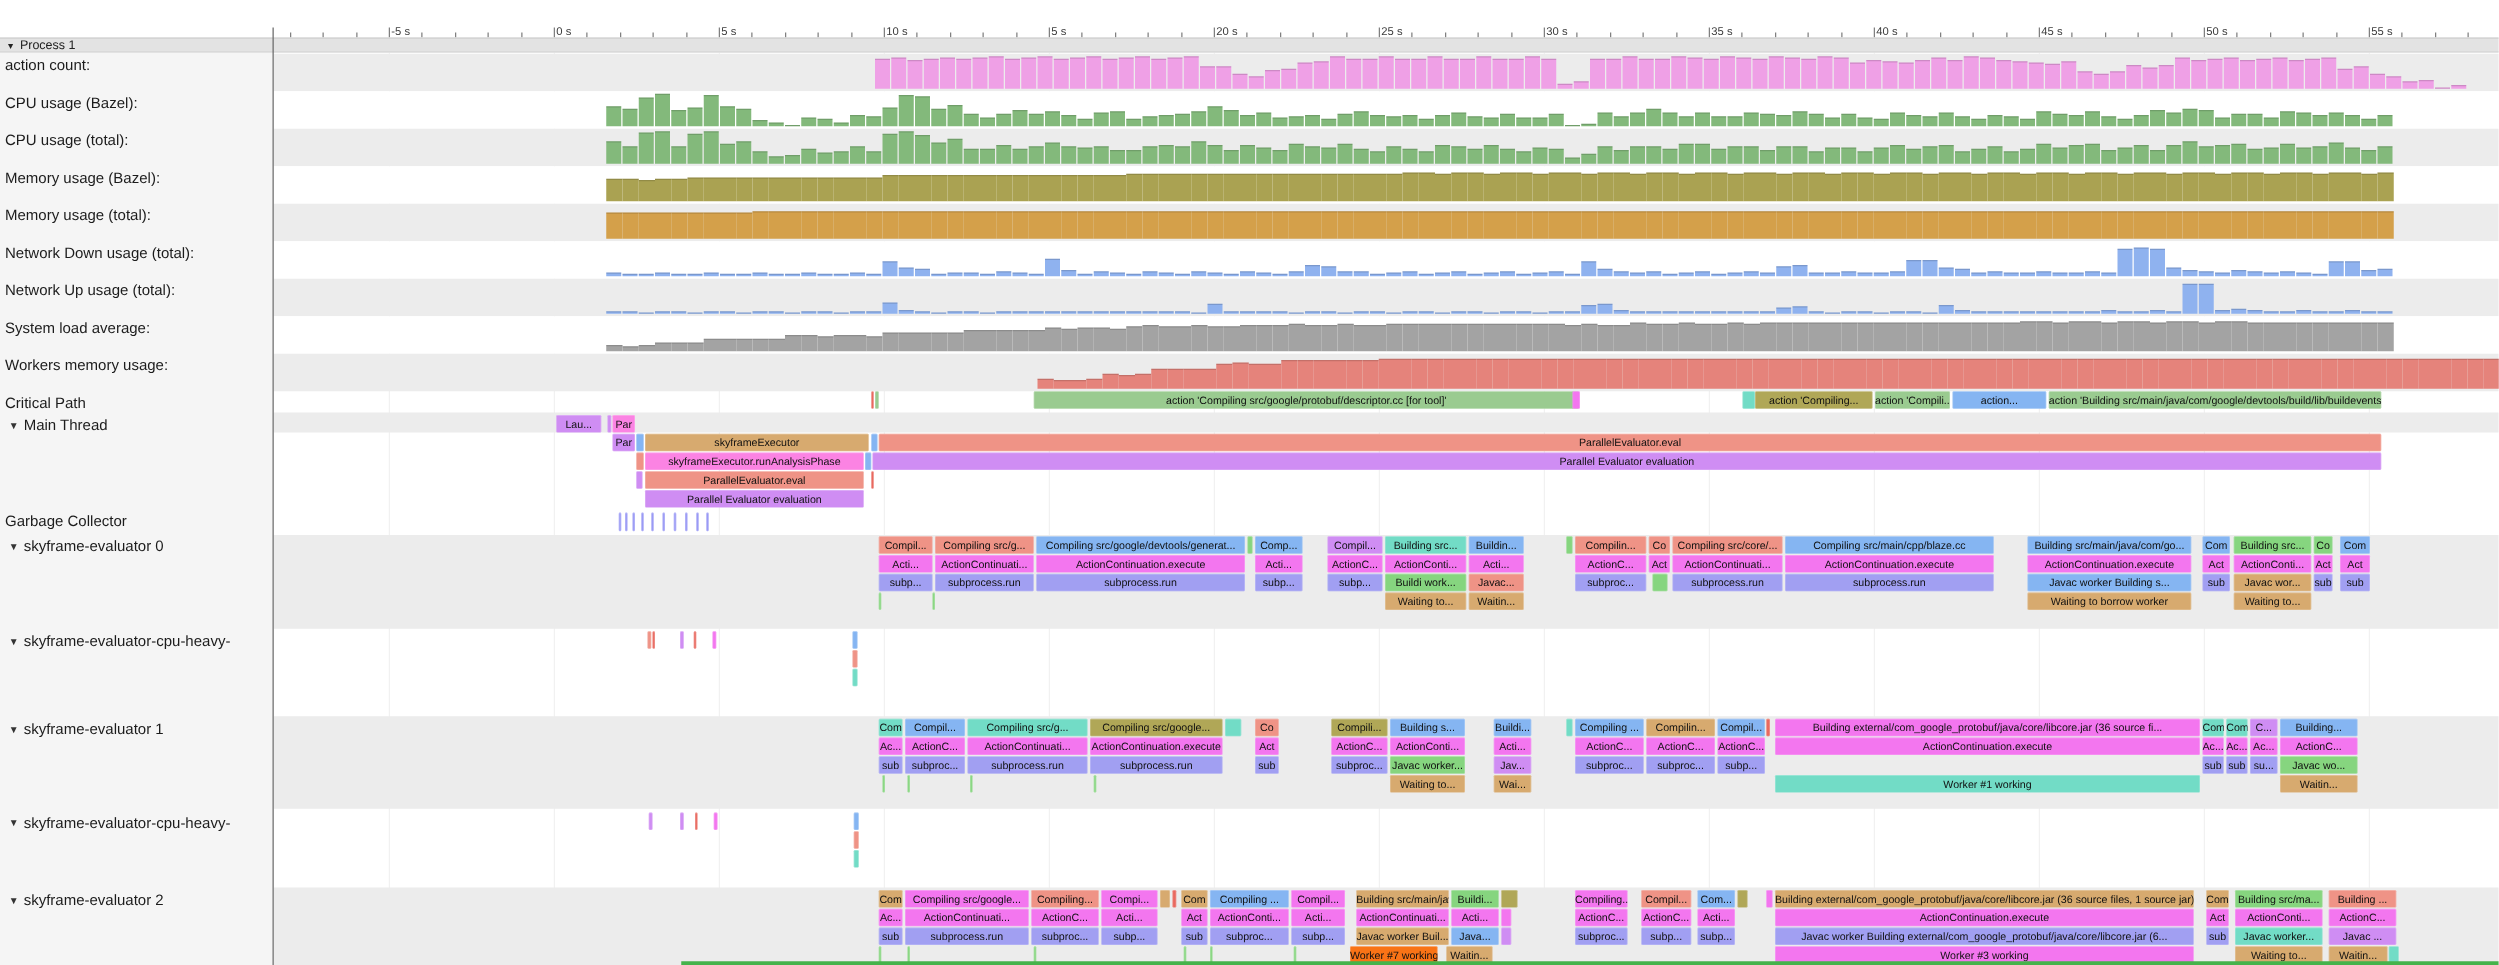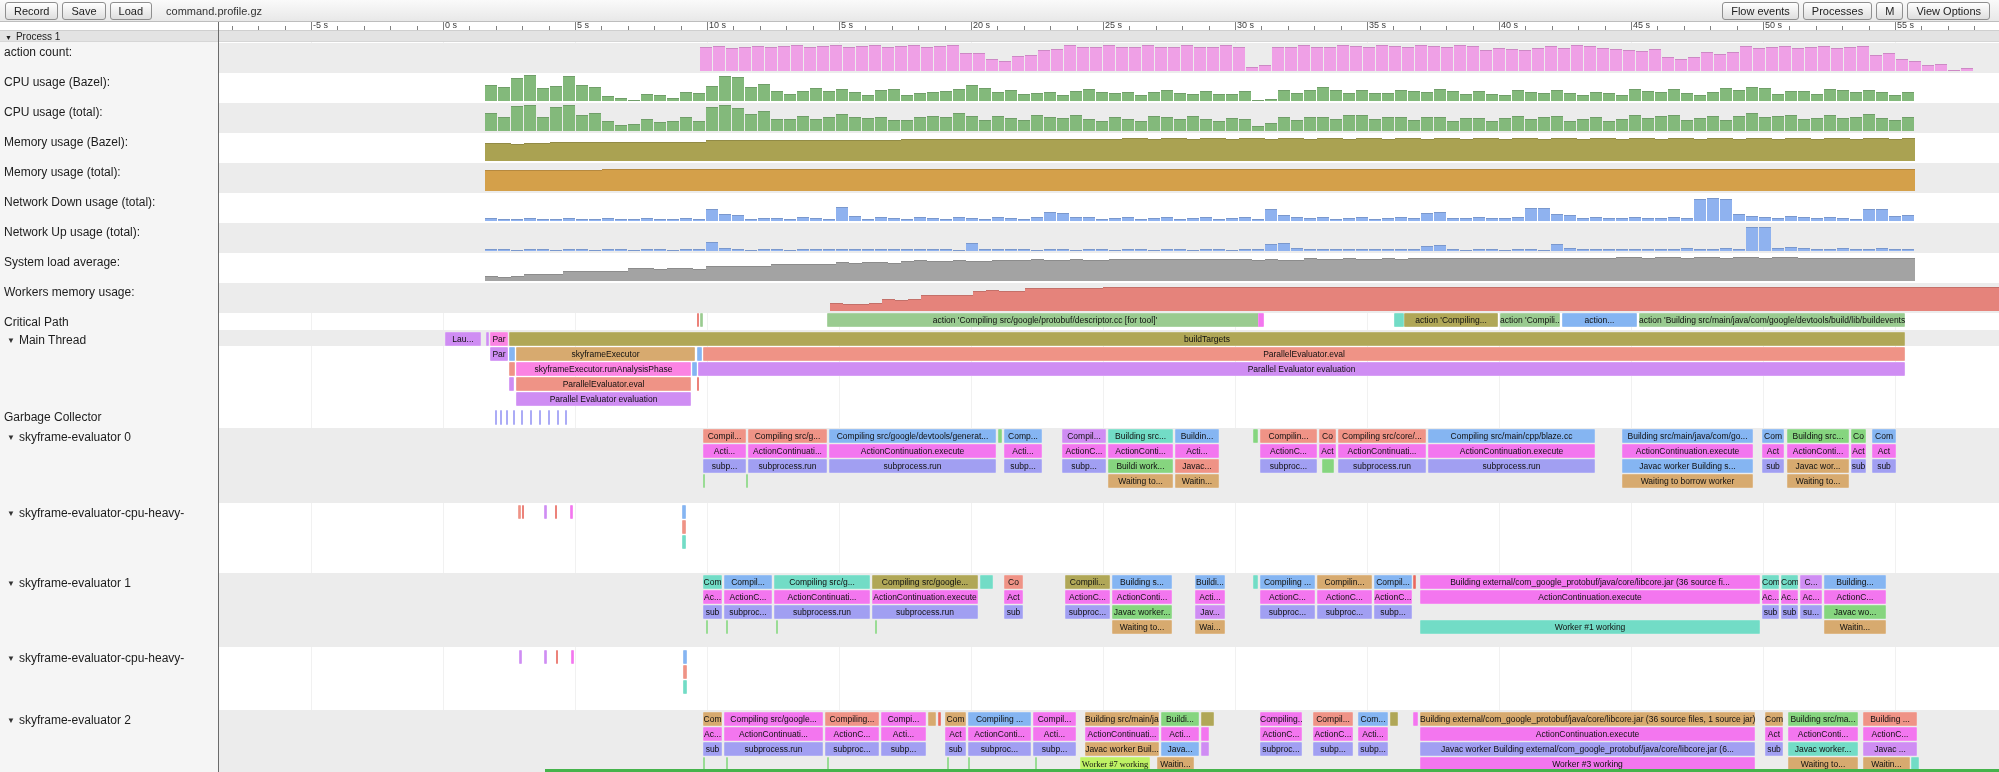--- a/index.html
+++ b/index.html
@@ -27,35 +27,20 @@
   .bar{position:absolute;z-index:1;border-top:1px solid rgba(0,0,0,0.14);box-sizing:border-box}
   .blk{position:absolute;z-index:2;font-size:8.5px;color:#101010;text-align:center;overflow:hidden;
        white-space:nowrap;line-height:13px;border-radius:1px;box-sizing:border-box;
        box-shadow:inset 0 0 0 0.5px rgba(255,255,255,0.35)}
   .strip{position:absolute;z-index:2}
 </style>
 </head>
 <body>
 
 <div id="stage">
-  <div class="tb">
-    <div id="tb-left" style="display:flex">
-        <div class="tbtn">Record</div>
-        <div class="tbtn">Save</div>
-        <div class="tbtn">Load</div>
-      </div>
-    <span class="fname">command.profile.gz</span>
-    <div class="spacer"></div>
-    <div id="tb-right" style="display:flex">
-        <div class="tbtn">Flow events</div>
-        <div class="tbtn">Processes</div>
-        <div class="tbtn">M</div>
-        <div class="tbtn">View Options</div>
-      </div>
-  </div>
   <div class="phead"><span class="arrow">▼</span><span>Process 1</span></div>
   <div class="lcol"></div>
   <div class="vline"></div>
 <div class="tick" style="left: 284.6px; top: 26px; height: 4px;"></div>
     <div class="tick" style="left: 258.2px; top: 26px; height: 4px;"></div>
     <div class="tick" style="left: 231.8px; top: 26px; height: 4px;"></div>
     <div class="tick" style="left: 311px; top: 22px; height: 8px;"></div>
     <div class="tlabel" style="left: 313px; top: 20px;">-5 s</div>
     <div class="grid" style="left: 311px;"></div>
     <div class="tick" style="left: 337.4px; top: 26px; height: 4px;"></div>
@@ -1129,21 +1114,20 @@
     <div class="blk" style="left: 1394px; top: 313px; width: 10px; height: 14px; background: rgb(114, 220, 198); line-height: 14px;"></div>
     <div class="blk" style="left: 1404px; top: 313px; width: 94px; height: 14px; background: rgb(176, 167, 87); line-height: 14px;">action 'Compiling...</div>
     <div class="blk" style="left: 1500px; top: 313px; width: 60px; height: 14px; background: rgb(154, 203, 144); line-height: 14px;">action 'Compili...</div>
     <div class="blk" style="left: 1562px; top: 313px; width: 75px; height: 14px; background: rgb(133, 181, 242); line-height: 14px;">action...</div>
     <div class="blk" style="left: 1639px; top: 313px; width: 266px; height: 14px; background: rgb(154, 203, 144); line-height: 14px;">action 'Building src/main/java/com/google/devtools/build/lib/buildeventst...</div>
     <div class="rlabel" style="top: 333px;"><div class="arrow" style="display: inline; position: static;">▼</div><span>Main Thread</span></div>
     <div class="stripe" style="top: 330px; height: 16px; background: rgb(236, 236, 236);"></div>
     <div class="blk" style="left: 445px; top: 332px; width: 36px; height: 14px; background: rgb(207, 141, 243); line-height: 14px;">Lau...</div>
     <div class="blk" style="left: 486px; top: 332px; width: 3px; height: 14px; background: rgb(207, 141, 243); line-height: 14px;"></div>
     <div class="blk" style="left: 490px; top: 332px; width: 18px; height: 14px; background: rgb(251, 131, 227); line-height: 14px;">Par</div>
-    <div class="blk" style="left: 509px; top: 332px; width: 1396px; height: 14px; background: rgb(176, 167, 87); line-height: 14px;">buildTargets</div>
     <div class="blk" style="left: 490px; top: 347px; width: 18px; height: 14px; background: rgb(207, 141, 243); line-height: 14px;">Par</div>
     <div class="blk" style="left: 509px; top: 347px; width: 6px; height: 14px; background: rgb(133, 181, 242); line-height: 14px;"></div>
     <div class="blk" style="left: 516px; top: 347px; width: 179px; height: 14px; background: rgb(215, 170, 111); line-height: 14px;">skyframeExecutor</div>
     <div class="blk" style="left: 697px; top: 347px; width: 5px; height: 14px; background: rgb(133, 181, 242); line-height: 14px;"></div>
     <div class="blk" style="left: 703px; top: 347px; width: 1202px; height: 14px; background: rgb(239, 147, 134); line-height: 14px;">ParallelEvaluator.eval</div>
     <div class="blk" style="left: 509px; top: 362px; width: 6px; height: 14px; background: rgb(239, 147, 134); line-height: 14px;"></div>
     <div class="blk" style="left: 516px; top: 362px; width: 175px; height: 14px; background: rgb(251, 131, 227); line-height: 14px;">skyframeExecutor.runAnalysisPhase</div>
     <div class="blk" style="left: 692px; top: 362px; width: 5px; height: 14px; background: rgb(133, 181, 242); line-height: 14px;"></div>
     <div class="blk" style="left: 698px; top: 362px; width: 1207px; height: 14px; background: rgb(207, 141, 243); line-height: 14px;">Parallel Evaluator evaluation</div>
     <div class="blk" style="left: 509px; top: 377px; width: 5px; height: 14px; background: rgb(207, 141, 243); line-height: 14px;"></div>
@@ -1352,20 +1336,20 @@
     <div class="blk" style="left: 1420px; top: 742px; width: 335px; height: 14px; background: rgb(161, 159, 242); line-height: 14px;">Javac worker Building external/com_google_protobuf/java/core/libcore.jar (6...</div>
     <div class="blk" style="left: 1765px; top: 742px; width: 18px; height: 14px; background: rgb(161, 159, 242); line-height: 14px;">sub</div>
     <div class="blk" style="left: 1788px; top: 742px; width: 70px; height: 14px; background: rgb(114, 220, 198); line-height: 14px;">Javac worker...</div>
     <div class="blk" style="left: 1863px; top: 742px; width: 54px; height: 14px; background: rgb(207, 141, 243); line-height: 14px;">Javac ...</div>
     <div class="blk" style="left: 703px; top: 757px; width: 2px; height: 14px; background: rgb(134, 213, 127); line-height: 14px;"></div>
     <div class="blk" style="left: 726px; top: 757px; width: 2px; height: 14px; background: rgb(134, 213, 127); line-height: 14px;"></div>
     <div class="blk" style="left: 827px; top: 757px; width: 2px; height: 14px; background: rgb(134, 213, 127); line-height: 14px;"></div>
     <div class="blk" style="left: 947px; top: 757px; width: 2px; height: 14px; background: rgb(134, 213, 127); line-height: 14px;"></div>
     <div class="blk" style="left: 968px; top: 757px; width: 2px; height: 14px; background: rgb(134, 213, 127); line-height: 14px;"></div>
     <div class="blk" style="left: 1035px; top: 757px; width: 2px; height: 14px; background: rgb(134, 213, 127); line-height: 14px;"></div>
-    <div class="blk" style="left: 1080px; top: 757px; width: 70px; height: 14px; background: #bef264; line-height: 14px; font-family: Liberation Serif, serif;">Worker #7 working</div>
+    <div class="blk" style="left: 1080px; top: 757px; width: 70px; height: 14px; background: #f97316; line-height: 14px;">Worker #7 working</div>
     <div class="blk" style="left: 1157px; top: 757px; width: 37px; height: 14px; background: rgb(215, 170, 111); line-height: 14px;">Waitin...</div>
     <div class="blk" style="left: 1420px; top: 757px; width: 335px; height: 14px; background: rgb(243, 118, 239); line-height: 14px;">Worker #3 working</div>
     <div class="blk" style="left: 1788px; top: 757px; width: 70px; height: 14px; background: rgb(215, 170, 111); line-height: 14px;">Waiting to...</div>
     <div class="blk" style="left: 1863px; top: 757px; width: 47px; height: 14px; background: rgb(215, 170, 111); line-height: 14px;">Waitin...</div>
     <div class="blk" style="left: 1911px; top: 757px; width: 8px; height: 14px; background: rgb(114, 220, 198); line-height: 14px;"></div>
     <div class="strip" style="left: 545px; top: 769px; width: 1454px; height: 3px; background: rgb(69, 179, 75);"></div>
   </div>
 
 </body></html>

